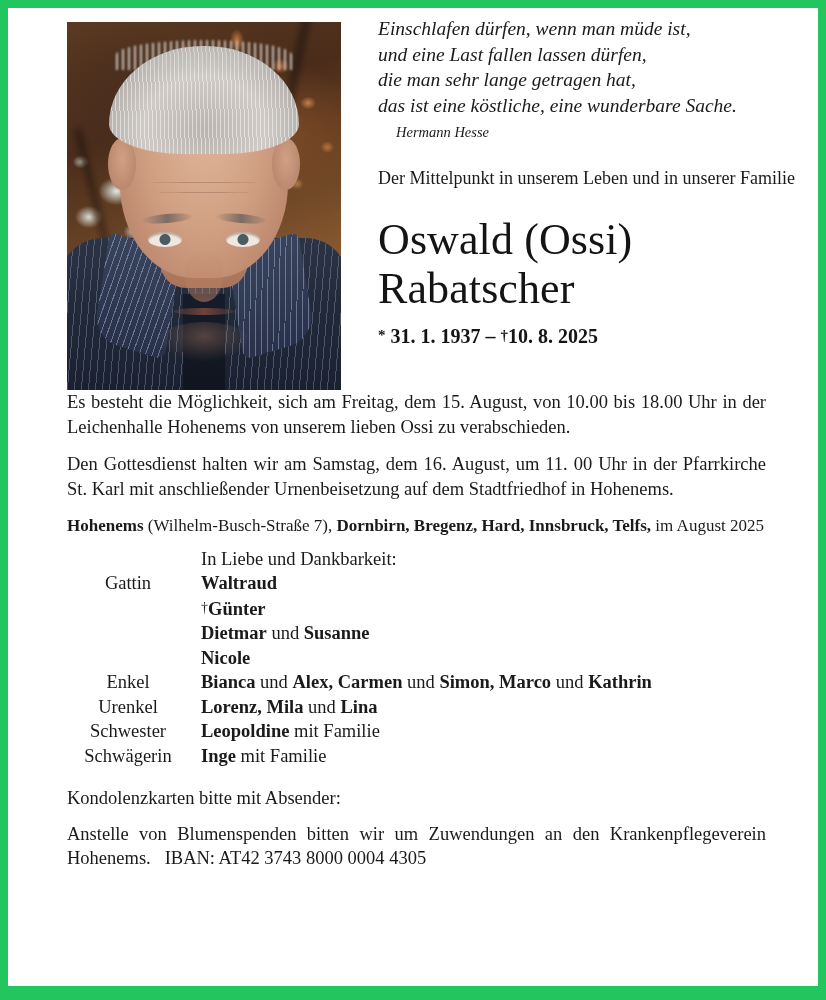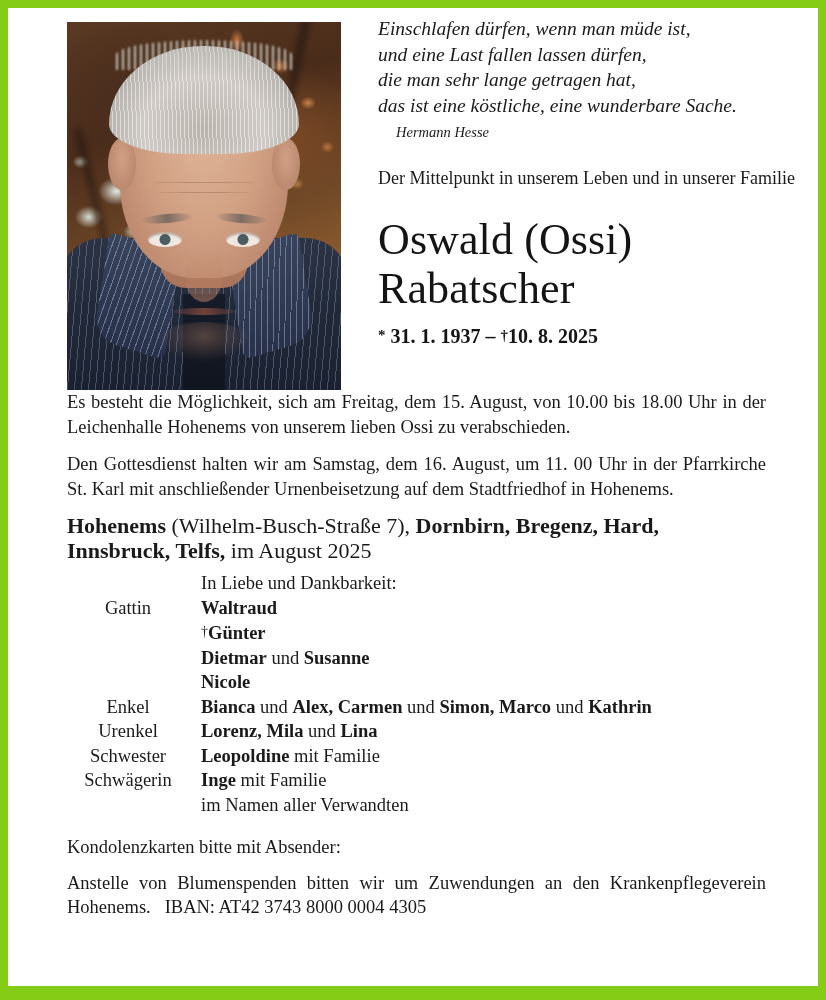--- a/index.html
+++ b/index.html
@@ -13,21 +13,21 @@
     height: 1000px;
     overflow: hidden;
     font-family: "Liberation Serif", "DejaVu Serif", serif;
   }
 
   
   #notice-frame {
     position: relative;
     width: 826px;
     height: 1000px;
-    background: #84cc16;
+    background: #22c55e;
     box-sizing: border-box;
     padding: 8px 8px 14px 8px;
   }
   #notice-card {
     position: relative;
     width: 810px;
     height: 978px;
     background: #ffffff;
     box-sizing: border-box;
     overflow: hidden;
@@ -276,21 +276,21 @@
   }
   .para {
     font-size: 18.5px;
     line-height: 24.5px;
     color: #1a1a1a;
     text-align: justify;
     margin: 0 0 13px 0;
   }
   .para.first { text-align: justify; margin-bottom: 14px; }
   .places {
-    font-size: 22px;
+    font-size: 17px;
     line-height: 24.5px;
     color: #1a1a1a;
     margin: 0 0 8px 0;
   }
   .places b { font-weight: bold; }
 
   
   .family {
     margin: 6px 0 0 0;
     border-collapse: collapse;
@@ -421,24 +421,20 @@
           <td class="val"><b>Lorenz, Mila</b><span> und </span><b>Lina</b></td>
         </tr>
         <tr>
           <td class="lab">Schwester</td>
           <td class="val"><b>Leopoldine</b><span> mit Familie</span></td>
         </tr>
         <tr>
           <td class="lab">Schwägerin</td>
           <td class="val"><b>Inge</b><span> mit Familie</span></td>
         </tr>
-        <tr>
-          <td class="lab"></td>
-          <td class="val">im Namen aller Verwandten</td>
-        </tr>
       </tbody>
         </table>
     </div>
 
     <div class="footer">
       <p class="para">Kondolenzkarten bitte mit Absender:</p>
       <p class="para">
         <span>Anstelle von Blumenspenden bitten wir um Zuwendungen an den Krankenpflegeverein Hohenems.</span>
         <span class="iban-sp">&nbsp; <span>IBAN:</span>
         <span>AT42 3743 8000 0004 4305</span></span>

